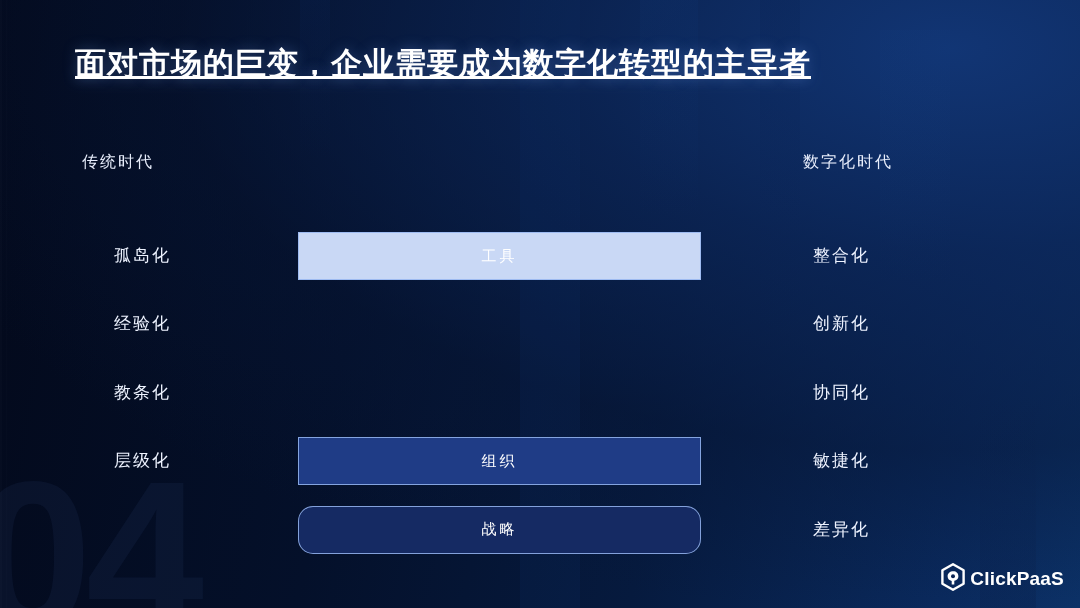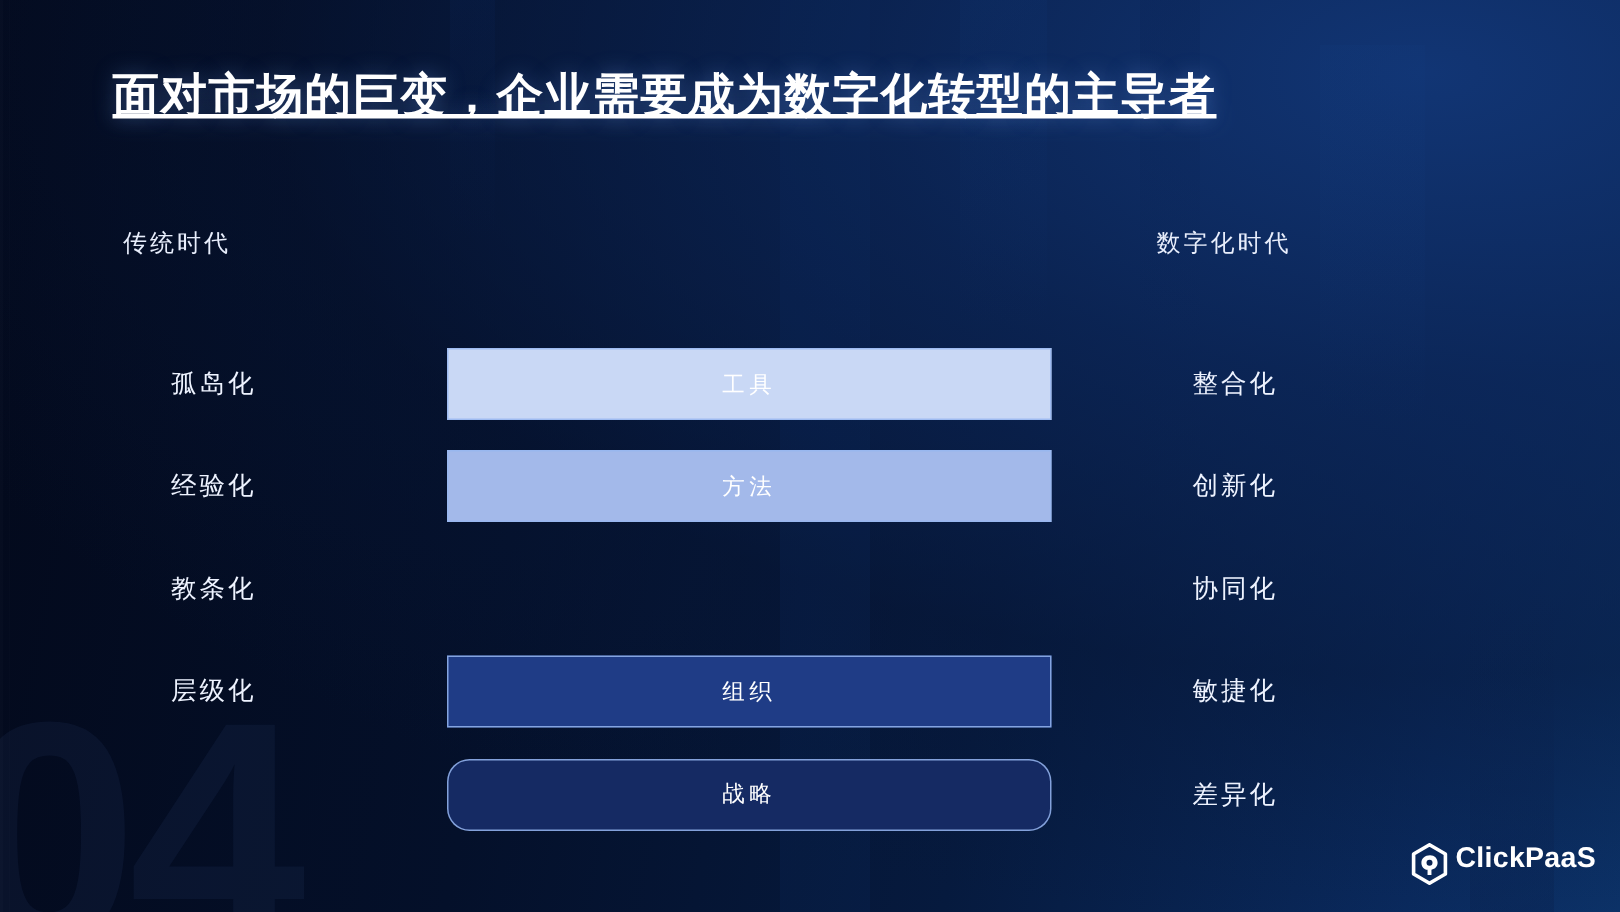--- a/index.html
+++ b/index.html
@@ -67,21 +67,21 @@
   }
   .col-head {
     position: absolute;
     top: 152px;
     font-size: 16px;
     color: #e8eefc;
     letter-spacing: 2px;
     font-weight: 400;
   }
   .col-head.left  { left: 82px; }
-  .col-head.right { left: 771px; }
+  .col-head.right { left: 803px; }
 
   .matrix {
     position: absolute;
     left: 0;
     top: 232px;
     width: 1080px;
     height: 322px;
     margin-left: 30px;
   }
   .row {
@@ -93,21 +93,21 @@
     position: absolute;
     top: 0;
     height: 48px;
     line-height: 48px;
     font-size: 17px;
     letter-spacing: 2px;
     color: #eef3ff;
     white-space: nowrap;
   }
   .side-label.left  { left: 84px; }
-  .side-label.right { left: 765px; }
+  .side-label.right { left: 783px; }
 
   .bar {
     position: absolute;
     left: 268px;
     top: 0;
     width: 403px;
     height: 48px;
     box-sizing: border-box;
     border: 1px solid rgba(150,182,240,0.85);
     display: flex;
@@ -118,21 +118,21 @@
     font-size: 15px;
     letter-spacing: 3px;
     color: #ffffff;
   }
 
   .logo {
     position: absolute;
     right: 16px;
     bottom: 13px;
     display: flex;
-    align-items: flex-start;
+    align-items: center;
     gap: 4px;
   }
   .logo-mark { display: block; }
   .logo-text {
     font-size: 19px;
     font-weight: 700;
     color: #ffffff;
     letter-spacing: 0.2px;
   }
 </style>
@@ -156,23 +156,20 @@
     <div class="row">
       <div class="side-label left">孤岛化</div>
       <div class="bar" style="background-color: rgb(201, 216, 245); text-align: right;">
         <span class="bar-label">工具</span>
       </div>
       <div class="side-label right">整合化</div>
     </div>
 
     <div class="row">
       <div class="side-label left">经验化</div>
-      <div class="bar" style="background-color: rgb(163, 185, 234);">
-        <span class="bar-label">方法</span>
-      </div>
       <div class="side-label right">创新化</div>
     </div>
 
     <div class="row">
       <div class="side-label left">教条化</div>
       <div class="side-label right">协同化</div>
     </div>
 
     <div class="row">
       <div class="side-label left">层级化</div>

